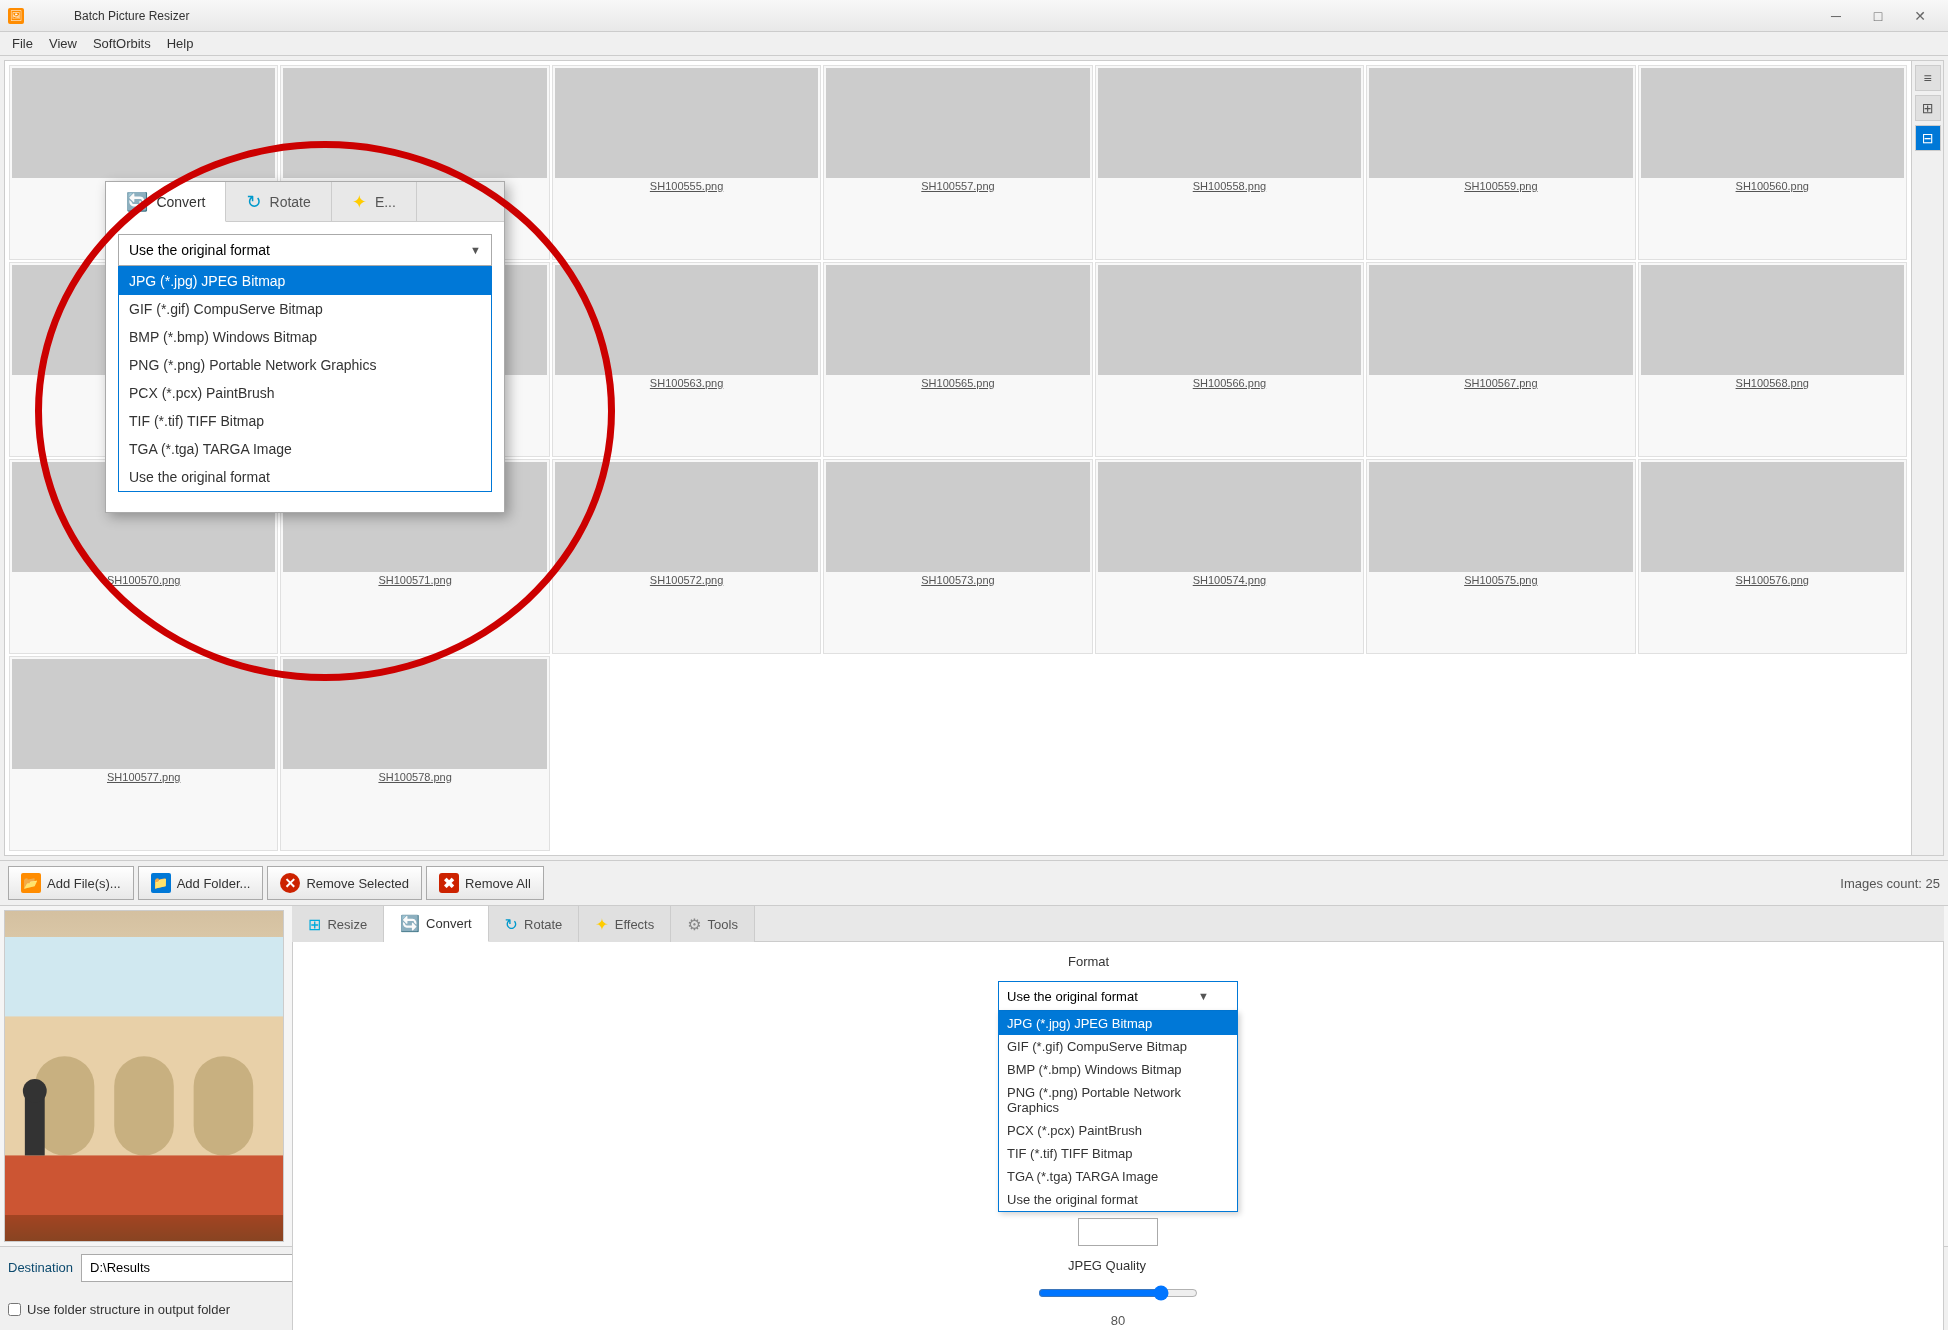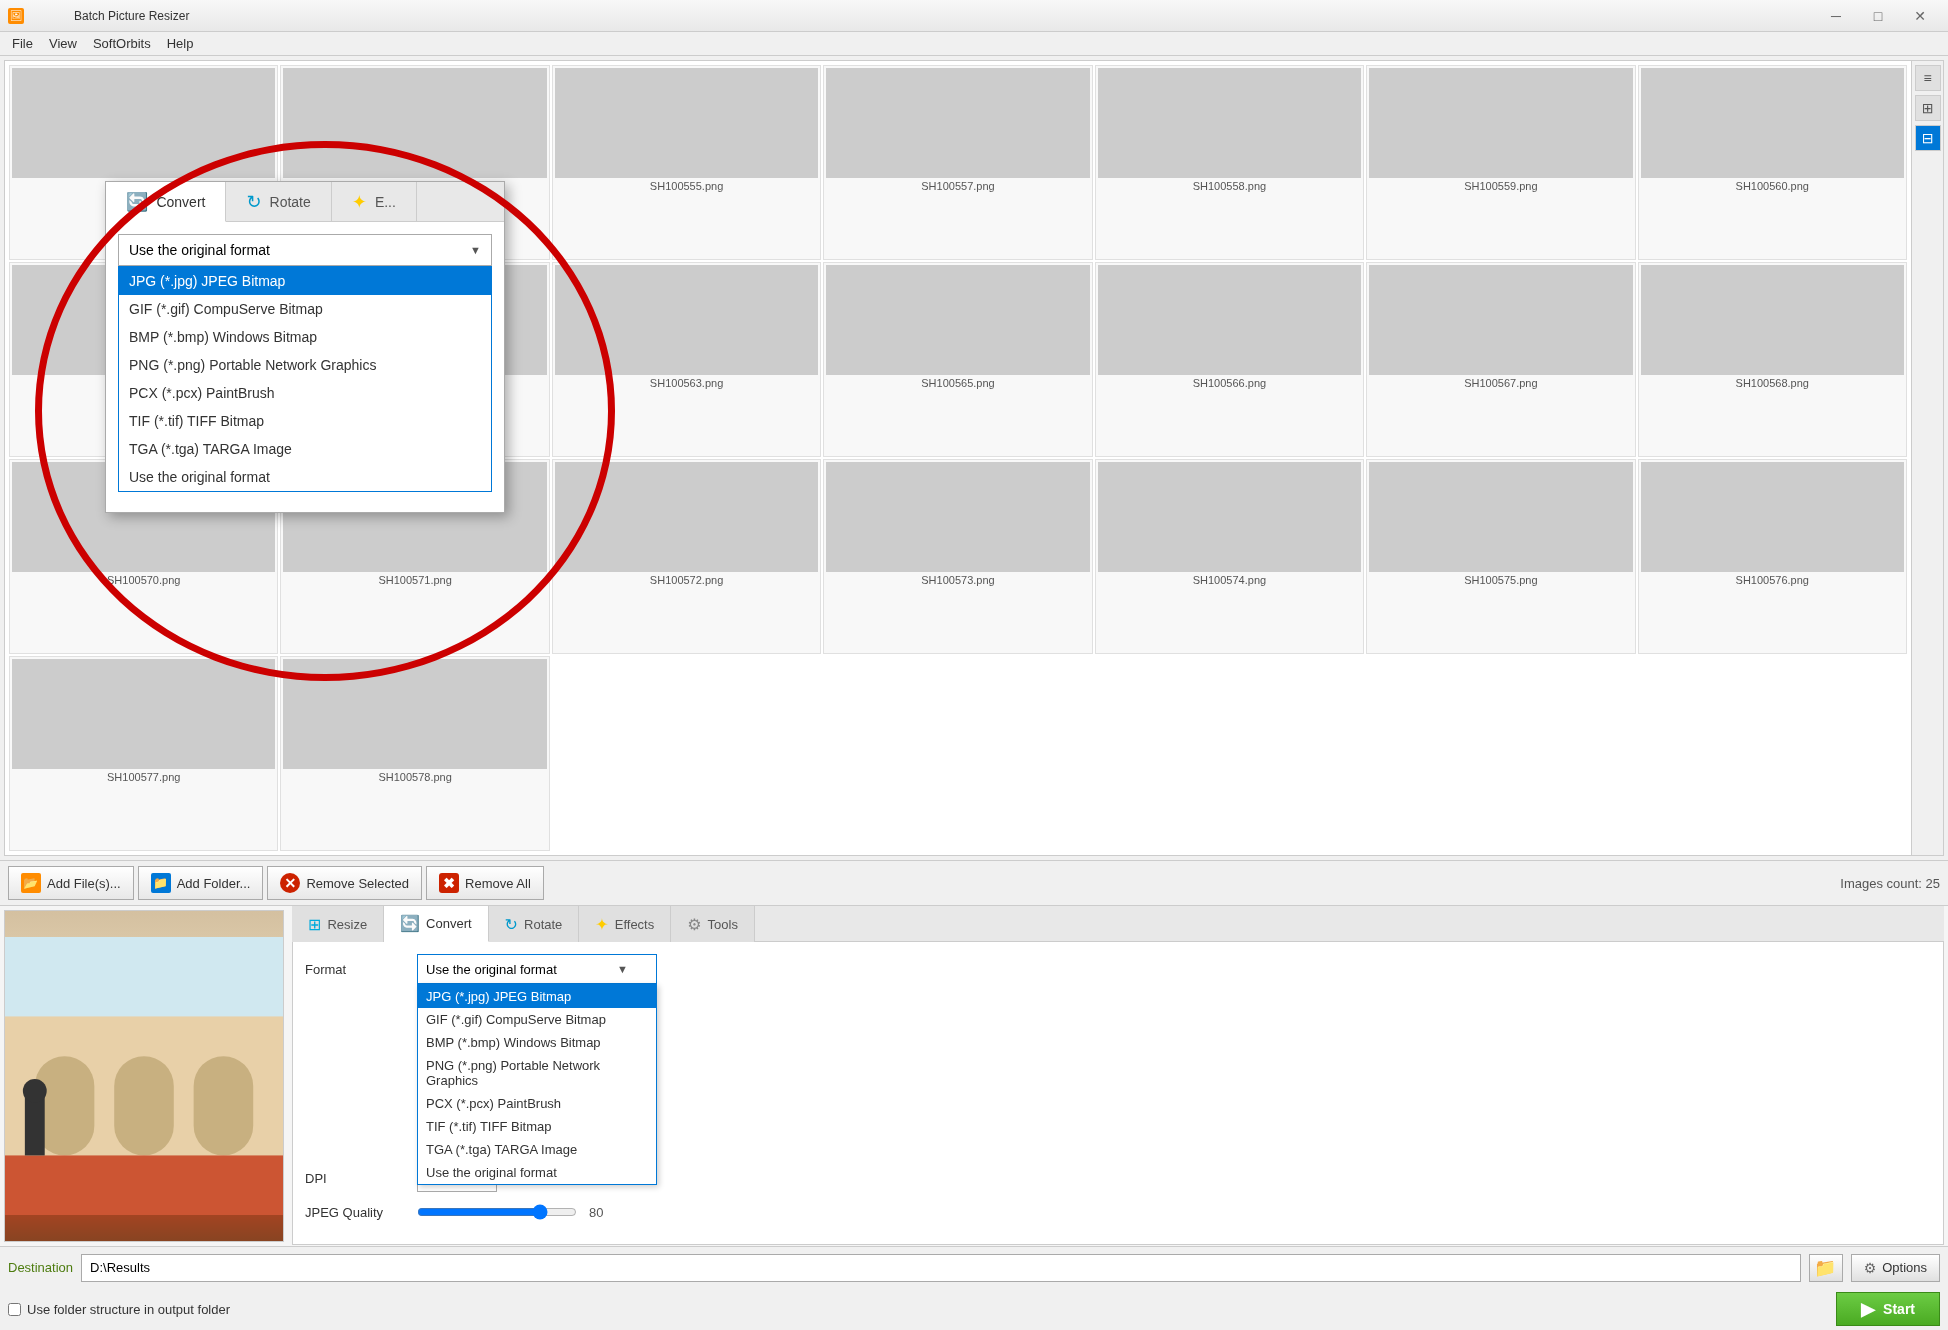--- a/index.html
+++ b/index.html
@@ -63,21 +63,21 @@
       background: #f8f8f8;
       padding: 2px;
       cursor: pointer;
     }
     .image-thumb .thumb-img {
       width: 100%;
       height: 110px;
       object-fit: cover;
       background: #ccc;
     }
-    .image-thumb .thumb-label { font-size: 11px; color: #555; margin-top: 2px; text-align: center; }
+    .image-thumb .thumb-label { font-size: 11px; color: #555; margin-top: 2px; text-align: center; text-decoration: underline; }
 
     
     .thumb-blue { background: linear-gradient(135deg, #1a6b8a 0%, #2a8fa8 50%, #4db8d0 100%); }
     .thumb-beach { background: linear-gradient(180deg, #87CEEB 0%, #87CEEB 40%, #f4d03f 40%, #c8a060 60%, #d4a060 100%); }
     .thumb-green { background: linear-gradient(135deg, #2d5a27 0%, #4a8040 100%); }
     .thumb-orange { background: linear-gradient(135deg, #cc4400 0%, #ff6600 50%, #ee8800 100%); }
     .thumb-frame { background: linear-gradient(135deg, #8B7355 0%, #D4C5A9 50%, #8B7355 100%); }
     .thumb-resort { background: linear-gradient(135deg, #f0a030 0%, #e8d08a 50%, #70b0d0 100%); }
     .thumb-gray { background: linear-gradient(135deg, #888 0%, #ccc 100%); }
     .thumb-white { background: linear-gradient(135deg, #ddd 0%, #f5f5f5 100%); }
@@ -184,20 +184,21 @@
       border-top: none;
       min-height: 200px;
       position: relative;
     }
 
     .form-row {
       display: flex;
       align-items: center;
       margin-bottom: 12px;
       gap: 12px;
+      flex-direction: column;
     }
     .form-label {
       width: 100px;
       font-size: 13px;
       color: #333;
       font-weight: 500;
     }
 
     
     .format-dropdown-wrapper {
@@ -236,21 +237,21 @@
     
     .destination-bar {
       height: 42px;
       background: #f0f0f0;
       border-top: 1px solid #ccc;
       display: flex;
       align-items: center;
       padding: 0 8px;
       gap: 8px;
     }
-    .dest-label { font-size: 13px; color: #4d7c0f; white-space: nowrap; }
+    .dest-label { font-size: 13px; color: #0c4a6e; white-space: nowrap; }
     .dest-input {
       flex: 1;
       height: 28px;
       padding: 2px 8px;
       border: 1px solid #aaa;
       background: white;
       font-size: 13px;
     }
     .dest-btn {
       width: 34px;

